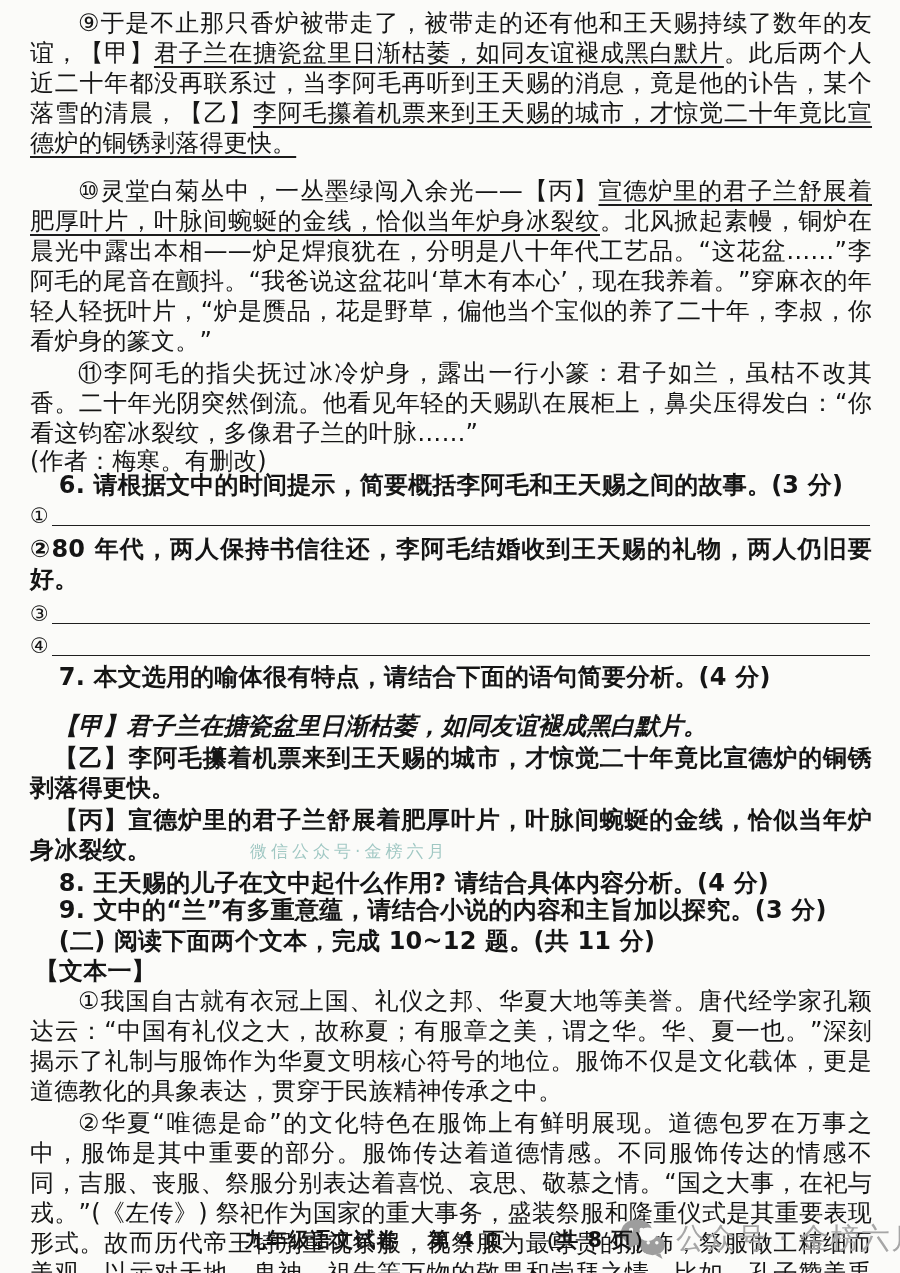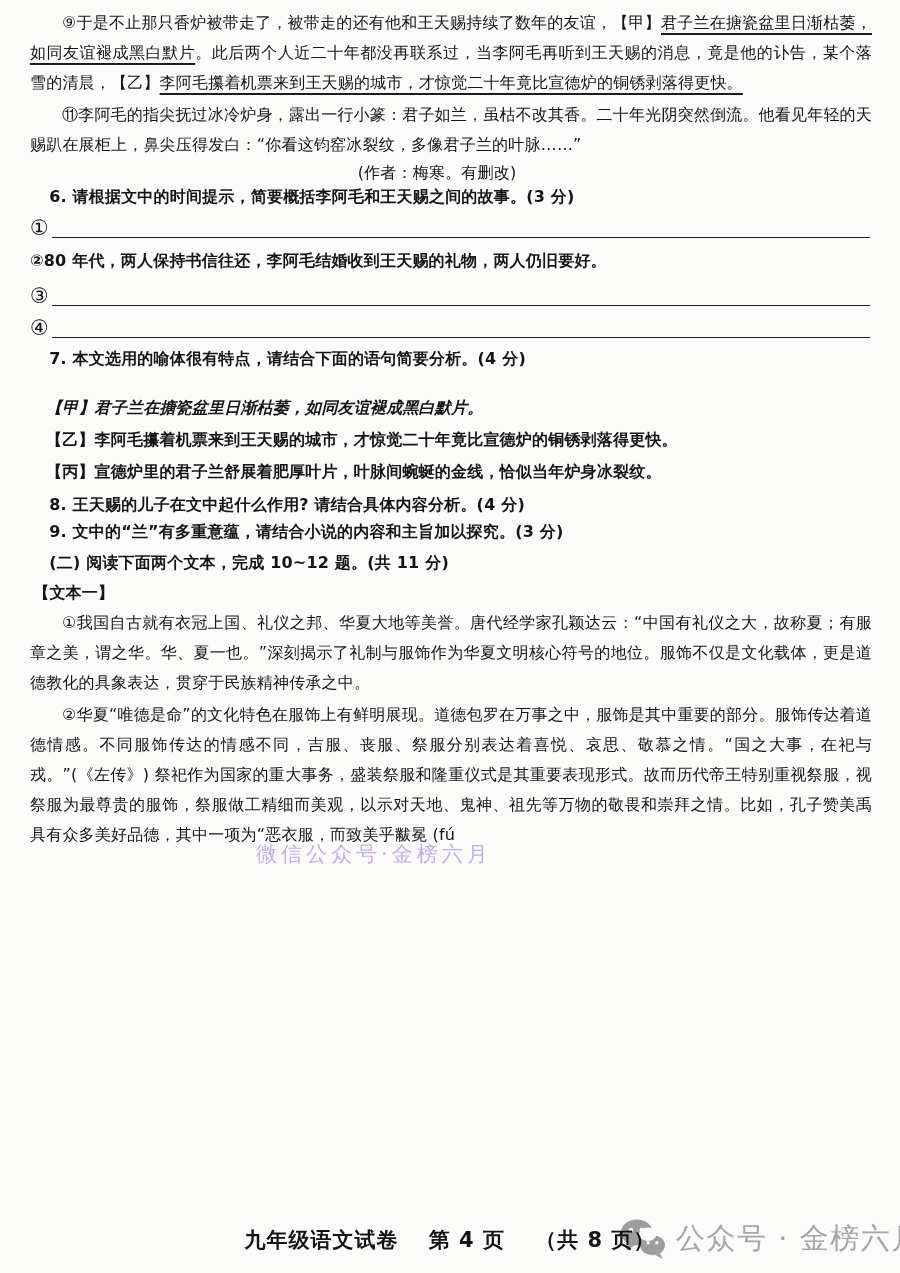--- a/index.html
+++ b/index.html
@@ -7,65 +7,66 @@
     width: 900px; height: 1273px;
     background: #fbfbf9;
     color: #151515;
     font-family: "DejaVu Sans", "Liberation Sans", sans-serif;
     overflow: hidden;
     position: relative;
   }
   #page { position: relative; width: 900px; height: 1273px; }
   #doc { position: absolute; left: 30px; top: 0; width: 842px; }
   .para {
-    font-size: 16px;
+    font-size: 24px;
     line-height: 30px;
     text-align: justify;
     margin: 0;
     letter-spacing: 0.2px;
   }
   .kai { font-weight: 400; }
   .hei { font-weight: 700; }
-  .right { text-align: center; padding-right: 28px; }
+  .right { text-align: left; padding-right: 28px; }
   .ul {
     text-decoration: underline;
     text-underline-offset: 5px;
     text-decoration-thickness: 1.5px;
     text-decoration-color: #1c1c1c;
   }
   .blank-row { display: flex; align-items: flex-end; height: 30px; }
   .blank-num { font-size: 21px; line-height: 27px; font-weight: 400; flex: 0 0 auto; }
   .blank-line { flex: 1 1 auto; border-bottom: 1.6px solid #1f1f1f; margin: 0 2px 4px 3px; }
   #footer {
     position: absolute; top: 1226px; left: 0; width: 900px;
     text-align: center; font-weight: 700; font-size: 21px; color: #141414;
     letter-spacing: 1px;
   }
   #footer span { margin: 0 11px; }
   #wm-center {
-    position: absolute; top: 840px; left: 256px;
-    font-size: 21px; letter-spacing: 4px;
-    color: #6d28d9; opacity: 0.38;
+    position: absolute; top: 840px; left: 250px;
+    font-size: 17px; letter-spacing: 4px;
+    color: #0f766e; opacity: 0.38;
     white-space: nowrap;
   }
   #wm-corner {
     position: absolute; top: 1218px; left: 620px;
     display: flex; align-items: center; gap: 10px;
     color: #a6a6a6;
   }
   #wm-corner .wm-text { font-size: 29px; letter-spacing: 1.5px; white-space: nowrap; }
   #wm-corner svg { display: block; }
 </style>
 </head>
 <body>
 
 <div id="page">
 
   <div id="doc">
       <div class="para kai" style="text-indent: 2em; margin-top: 8px;"><span>⑨于是不止那只香炉被带走了，被带走的还有他和王天赐持续了数年的友谊，【甲】</span><span class="ul">君子兰在搪瓷盆里日渐枯萎，如同友谊褪成黑白默片</span><span>。此后两个人近二十年都没再联系过，当李阿毛再听到王天赐的消息，竟是他的讣告，某个落雪的清晨，【乙】</span><span class="ul">李阿毛攥着机票来到王天赐的城市，才惊觉二十年竟比宣德炉的铜锈剥落得更快。</span></div>
+      <div class="para kai" style="text-indent: 2em; margin-top: 18px;"><span>⑩灵堂白菊丛中，一丛墨绿闯入余光——【丙】</span><span class="ul">宣德炉里的君子兰舒展着肥厚叶片，叶脉间蜿蜒的金线，恰似当年炉身冰裂纹</span><span>。北风掀起素幔，铜炉在晨光中露出本相——炉足焊痕犹在，分明是八十年代工艺品。“这花盆……”李阿毛的尾音在颤抖。“我爸说这盆花叫‘草木有本心’，现在我养着。”穿麻衣的年轻人轻抚叶片，“炉是赝品，花是野草，偏他当个宝似的养了二十年，李叔，你看炉身的篆文。”</span></div>
       <div class="para kai" style="text-indent: 2em; margin-top: 2px;"><span>⑪李阿毛的指尖抚过冰冷炉身，露出一行小篆：君子如兰，虽枯不改其香。二十年光阴突然倒流。他看见年轻的天赐趴在展柜上，鼻尖压得发白：“你看这钧窑冰裂纹，多像君子兰的叶脉……”</span></div>
       <div class="para kai right" style="margin-top: -2px;"><span>(作者：梅寒。有删改)</span></div>
       <div class="para hei" style="text-indent: 1.2em; margin-top: -6px;"><span>6. 请根据文中的时间提示，简要概括李阿毛和王天赐之间的故事。(3 分)</span></div>
       <div class="blank-row">
         <span class="blank-num">①</span>
         <div class="blank-line"></div>
       </div>
       <div class="para hei" style="margin-top: 4px;"><span>②80 年代，两人保持书信往还，李阿毛结婚收到王天赐的礼物，两人仍旧要好。</span></div>
       <div class="blank-row" style="margin-top: 4px;">
         <span class="blank-num">③</span>

